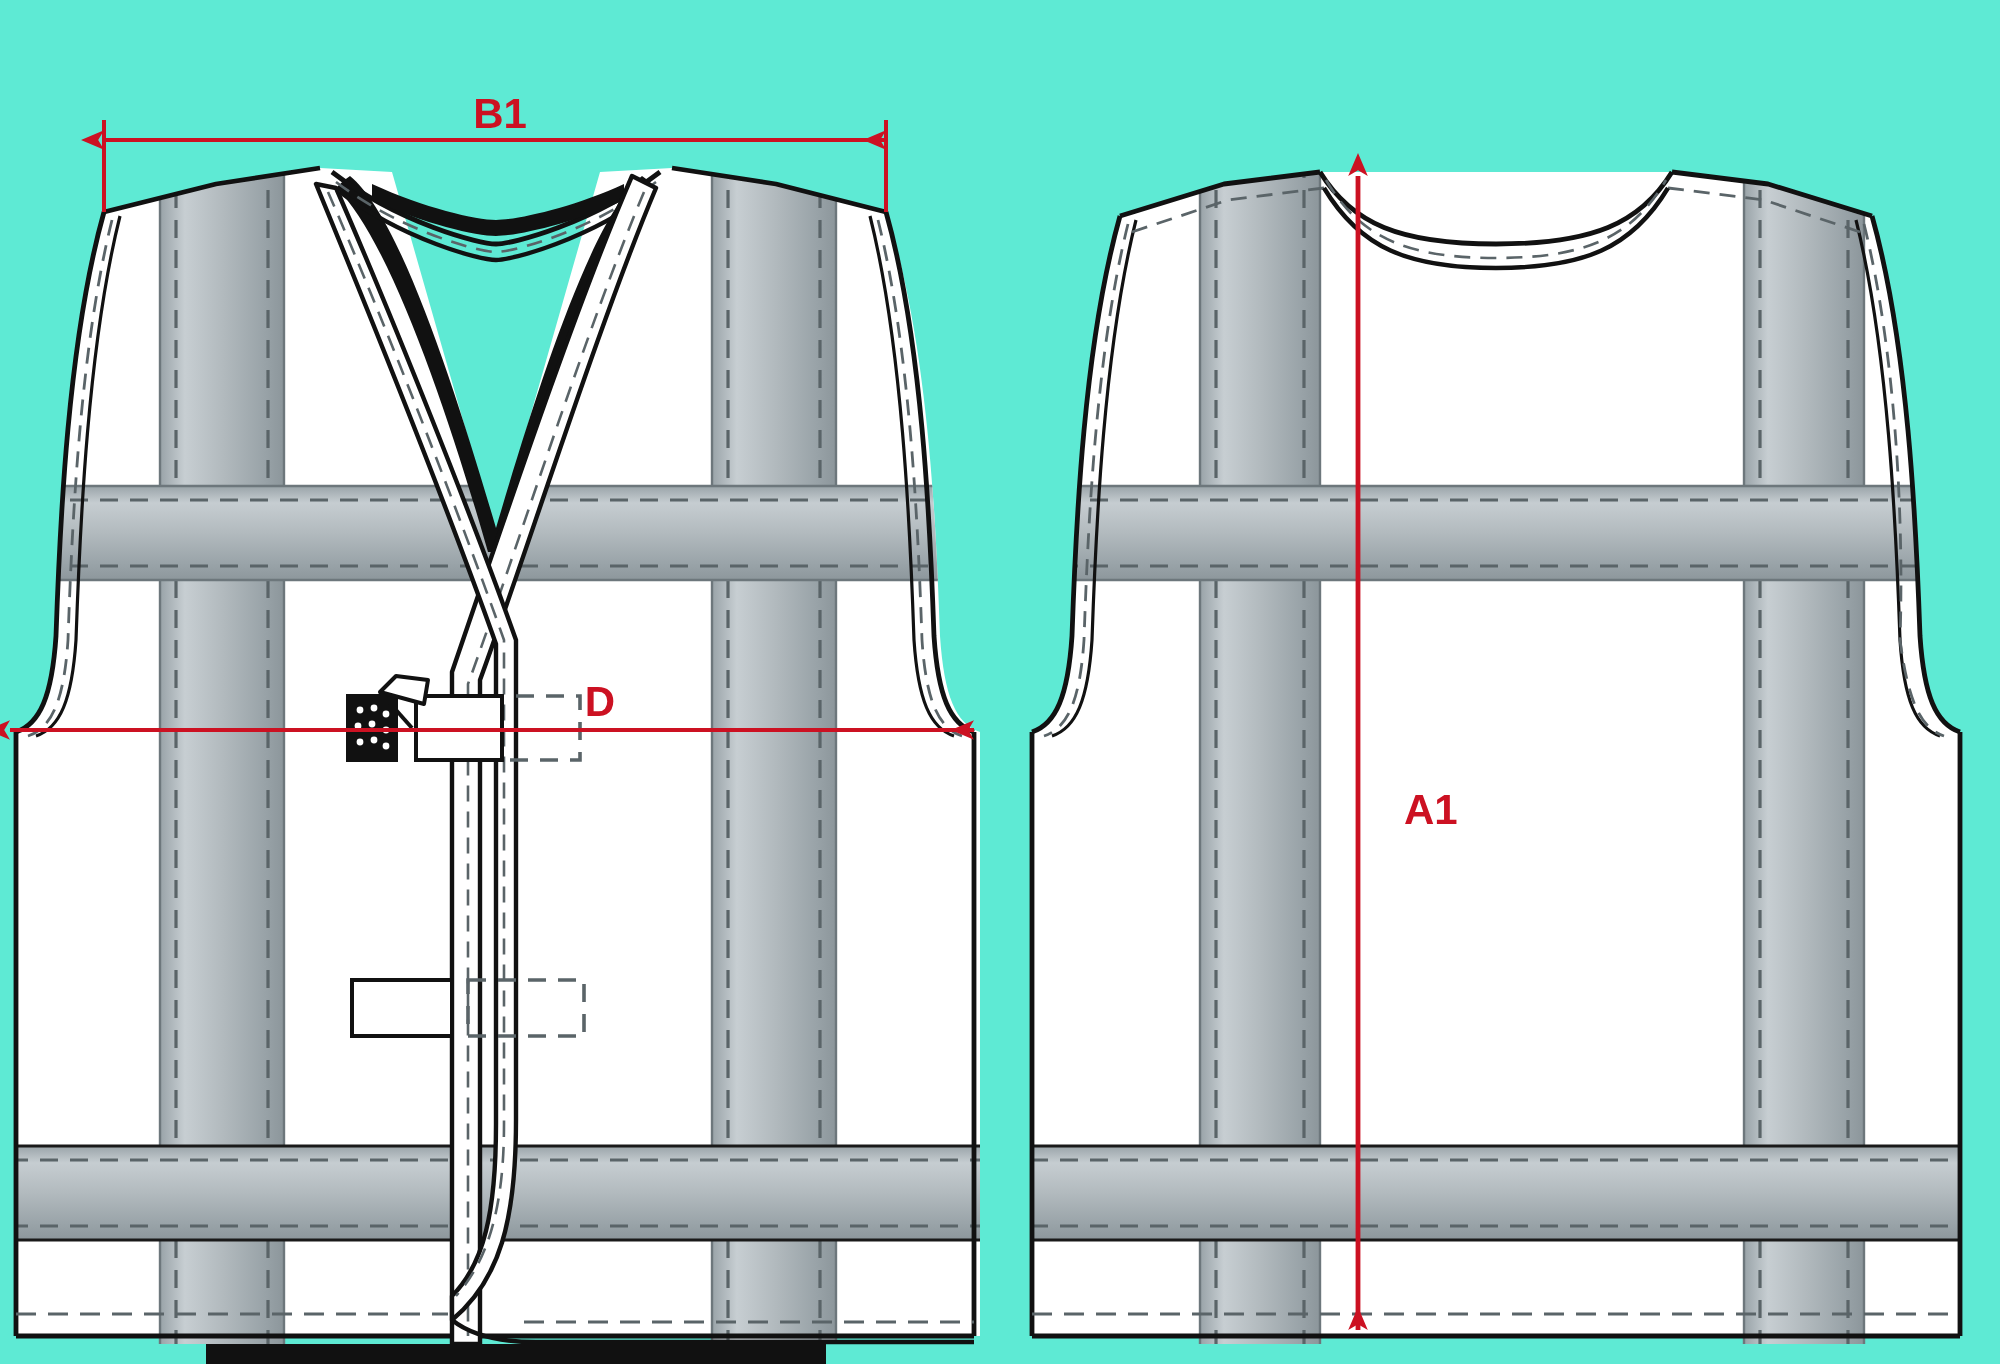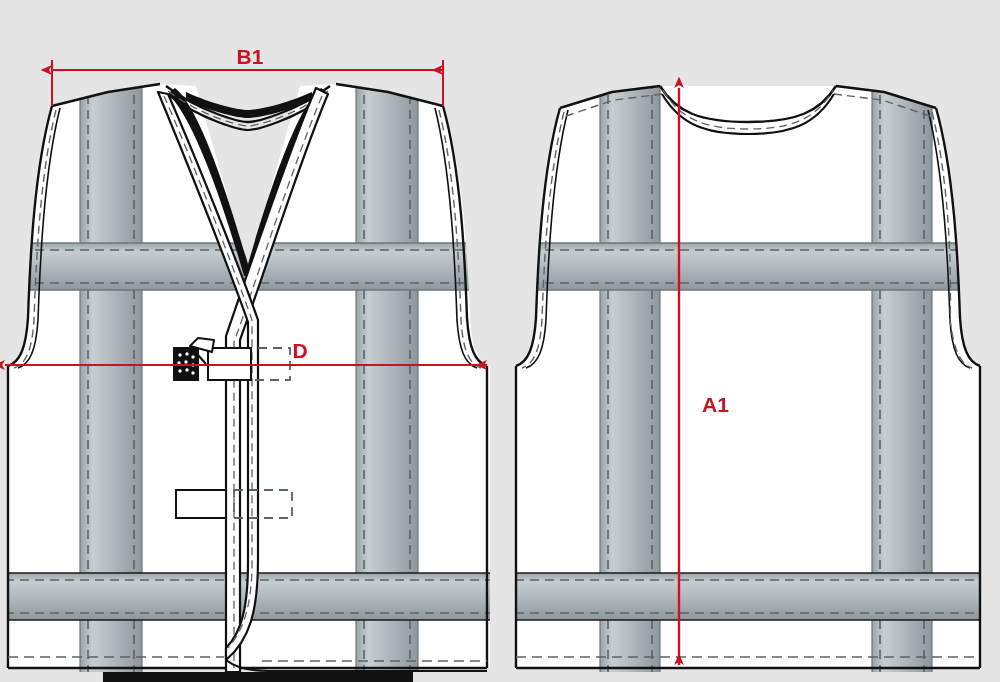--- a/index.html
+++ b/index.html
@@ -11,21 +11,21 @@
   body {
     width: 1000px;
     height: 682px;
     overflow: hidden;
     font-family: "Liberation Sans", sans-serif;
   }
   #sheet {
     position: relative;
     width: 1000px;
     height: 682px;
-    background: #e5e5e5;
+    background: #5eead4;
   }
   #sheet svg {
     position: absolute;
     left: 0;
     top: 0;
     width: 1000px;
     height: 682px;
     display: block;
   }
   .dim-label {

